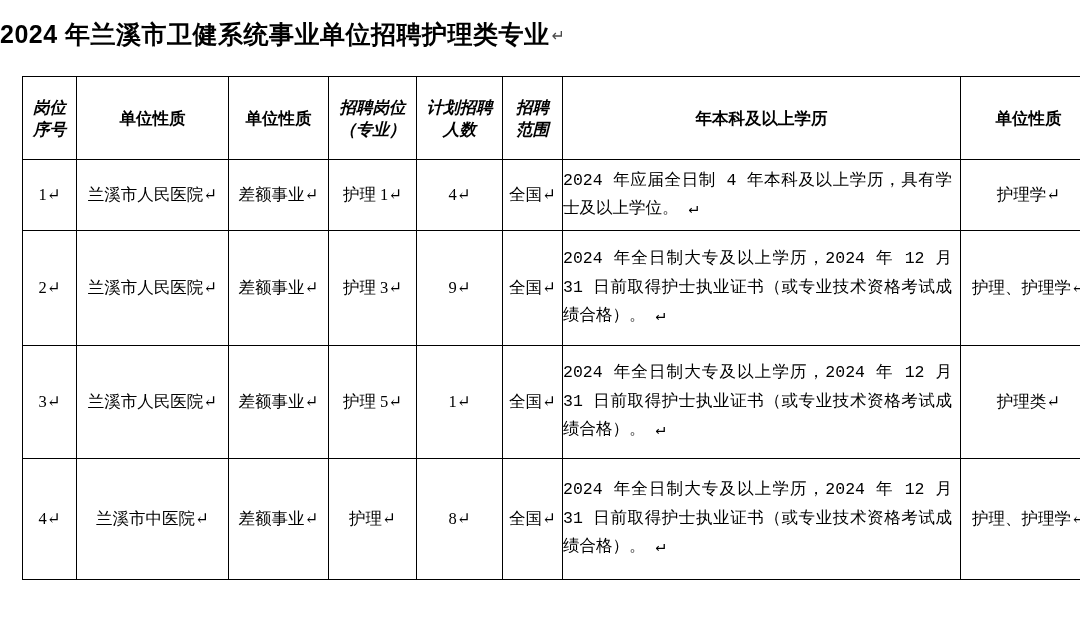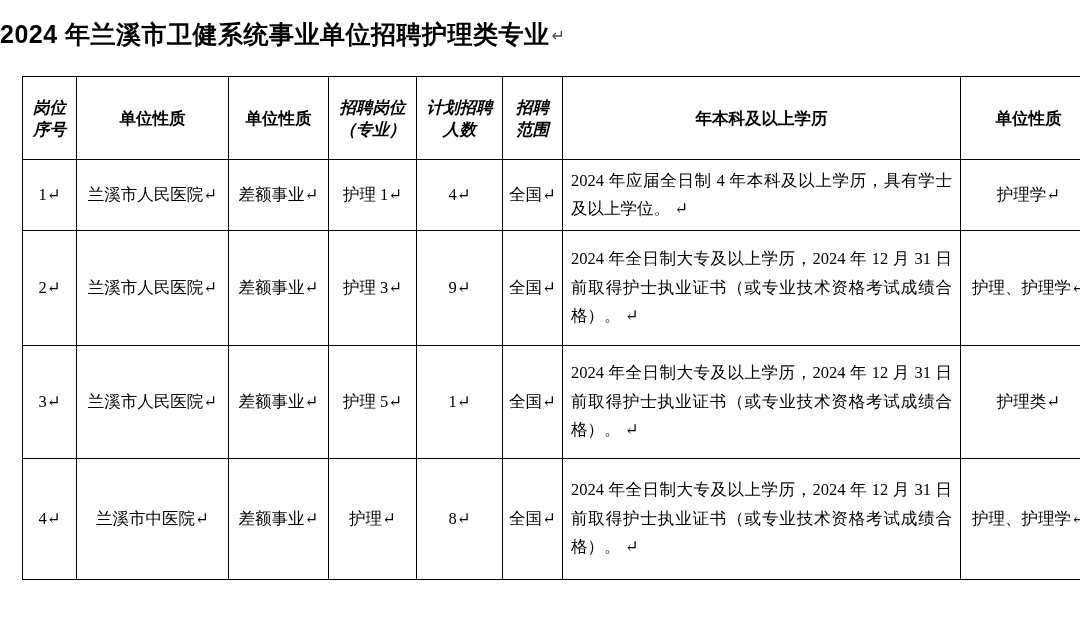--- a/index.html
+++ b/index.html
@@ -64,23 +64,24 @@
     height: 74px;
   }
   table.plan tbody td {
     text-align: center;
     font-family: "Liberation Serif", "DejaVu Serif", serif;
   }
   table.plan tbody td.cond {
     text-align: left;
     text-align: justify;
     text-justify: inter-ideograph;
-    padding-left: 8px;
+    padding-left: 0;
     padding-right: 8px;
     line-height: 1.72;
+    font-family: Liberation Mono, monospace;
   }
   .c-no     { width: 54px; }
   .c-unit   { width: 152px; }
   .c-nature { width: 100px; }
   .c-post   { width: 88px; }
   .c-count  { width: 86px; }
   .c-scope  { width: 60px; }
   .c-cond   { width: 398px; }
   .c-major  { width: 136px; }
 

